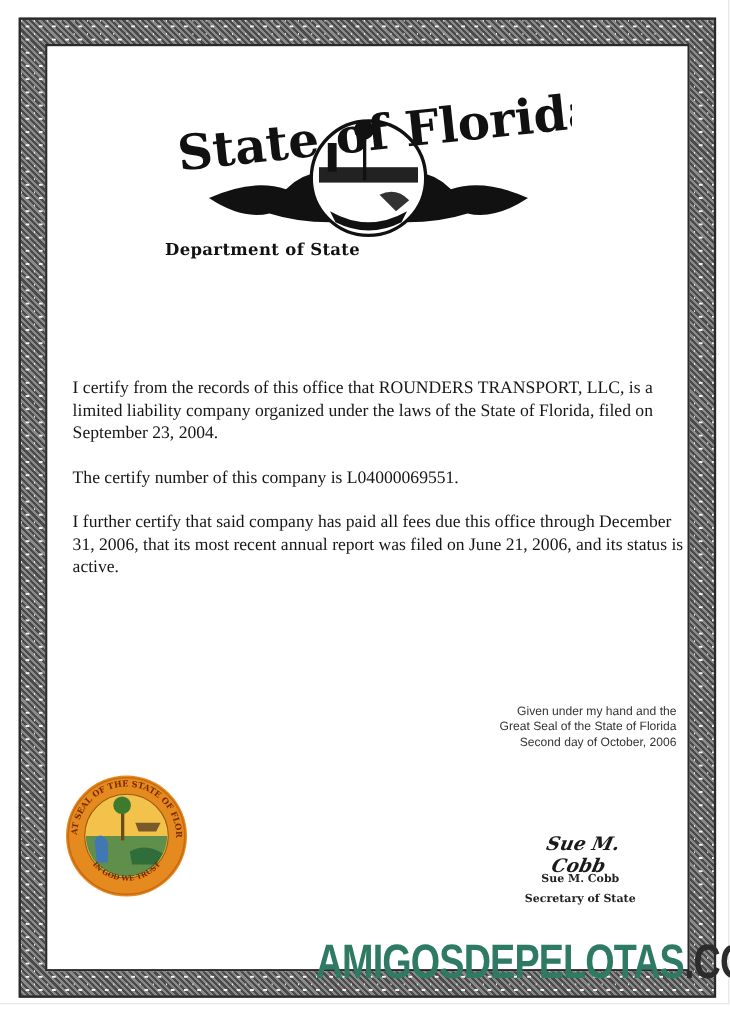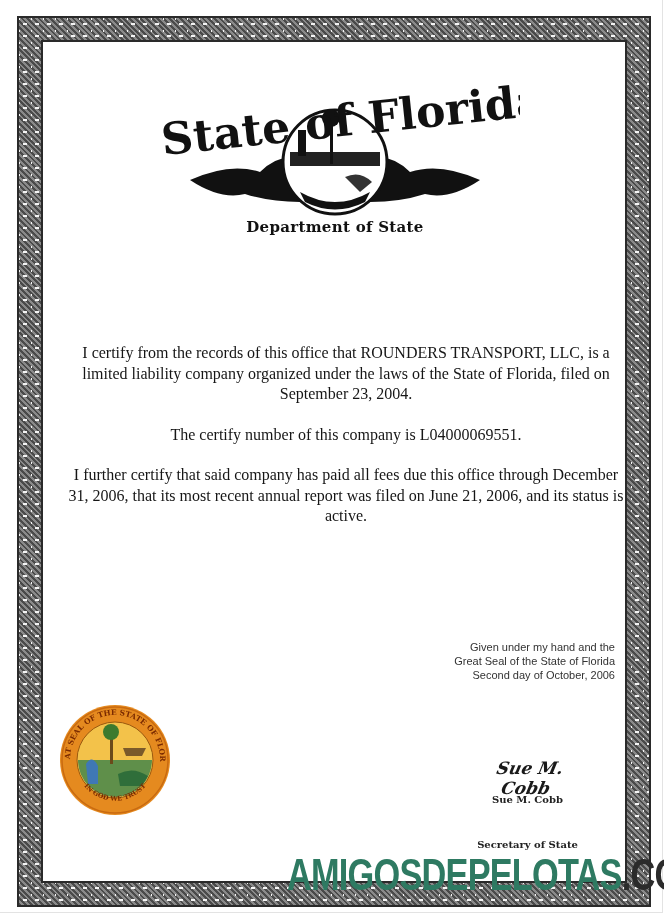--- a/index.html
+++ b/index.html
@@ -22,45 +22,45 @@
       repeating-linear-gradient(45deg, #4a4a4a 0 2px, #8a8a8a 2px 4px),
       #5a5a5a;
   }
   .inner-paper {
     position: absolute; left: 41px; top: 40px; width: 586px; height: 843px;
     background: #ffffff; border: 2px solid #2a2a2a; box-sizing: border-box;
   }
   .header { position: absolute; left: 150px; top: 52px; width: 370px; height: 195px; }
   .title-svg { position: absolute; left: 0; top: 0; }
   .dept {
-    position: absolute; left: 0; width: 370px; top: 166px; text-align: center;
+    position: absolute; left: 0; width: 370px; top: 166px; 
     font-family: "DejaVu Serif", serif; font-weight: bold; font-size: 15px; color: #111;
     letter-spacing: 0.3px;
   }
   .body-text {
     position: absolute; left: 66px; top: 343px; width: 560px;
     font-size: 16px; line-height: 20.5px; color: #161616;
   }
-  .body-text p { margin: 0 0 20px 0; text-align: center; }
+  .body-text p { margin: 0 0 20px 0; }
   .given {
     position: absolute; left: 405px; top: 640px; width: 210px; text-align: right;
     font-family: "Liberation Sans", sans-serif; font-size: 11px; line-height: 14px; color: #333;
   }
   .seal { position: absolute; left: 58px; top: 704px; width: 115px; height: 112px; }
   .signature {
     position: absolute; left: 468px; top: 758px; width: 120px; text-align: center;
     font-family: "DejaVu Serif", serif; font-style: italic; font-weight: bold;
     font-size: 17px; color: #1a1a1a; transform: skewX(-12deg);
   }
   .signer-name, .signer-title {
     position: absolute; left: 460px; width: 135px; text-align: center;
     font-family: "DejaVu Serif", serif; font-weight: bold; font-size: 10px; color: #222;
   }
   .signer-name { top: 794px; }
-  .signer-title { top: 839px; }
+  .signer-title { top: 812px; }
   .watermark {
     position: absolute; left: 287px; top: 850px; height: 50px;
     font-family: "Liberation Sans", sans-serif; font-weight: bold; font-size: 44px;
     line-height: 50px; transform: scaleX(0.78); transform-origin: left center;
     letter-spacing: -1px; white-space: nowrap;
   }
   .wm-main { color: #2e7a62; }
   .wm-tld { color: #2b2b2b; }
 </style>
 </head>

